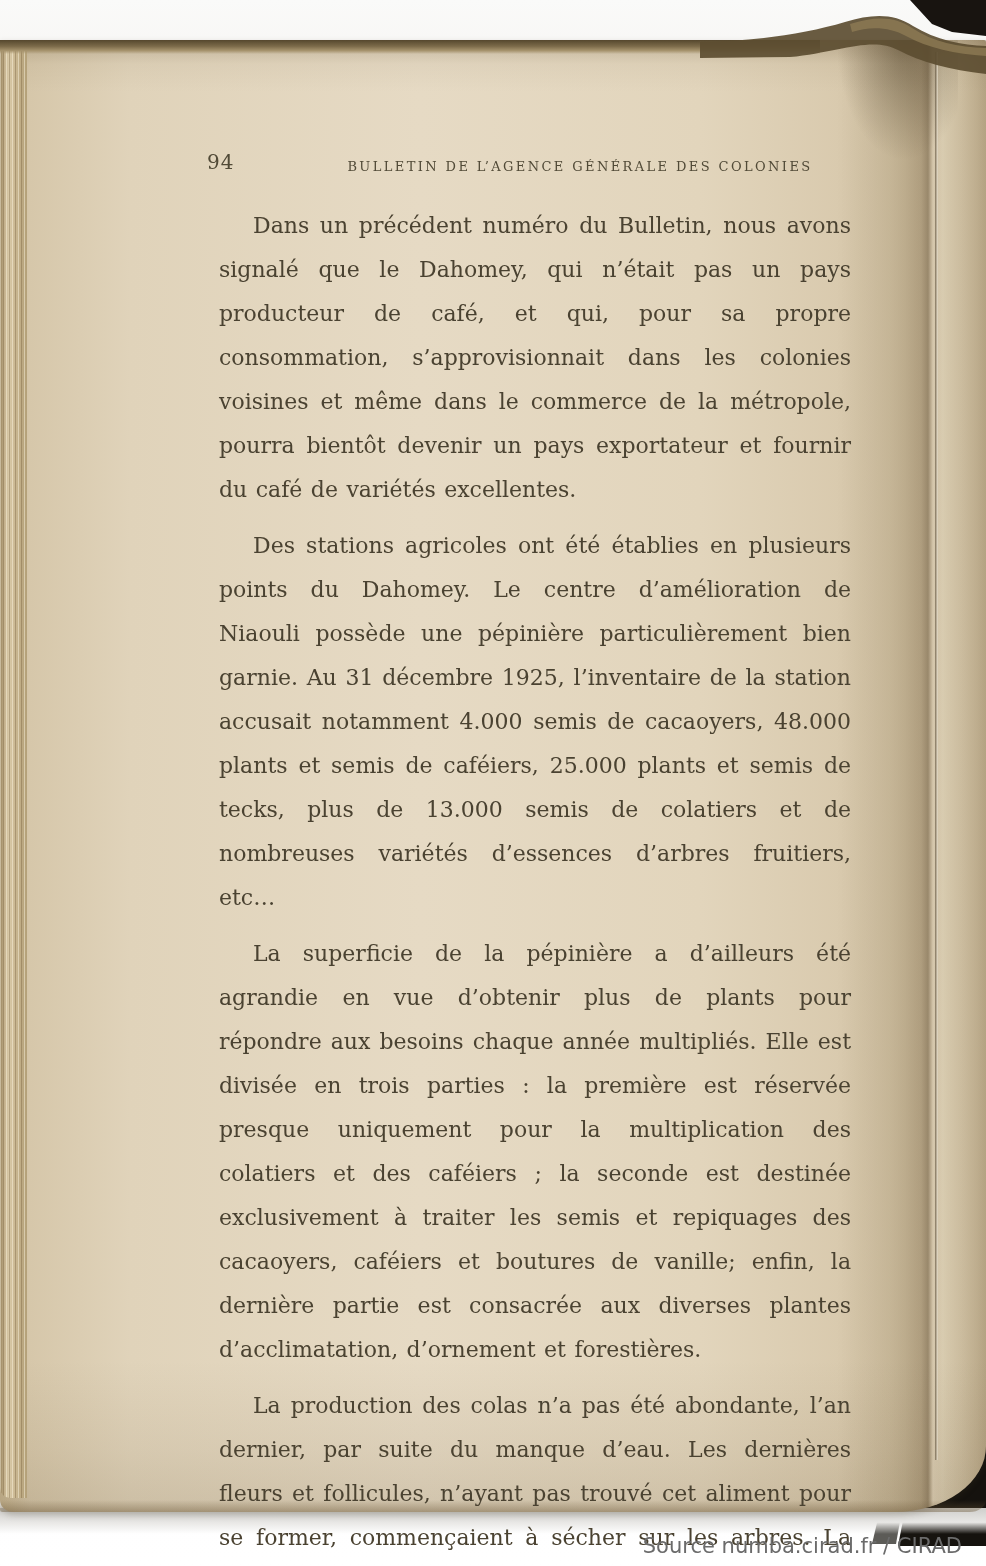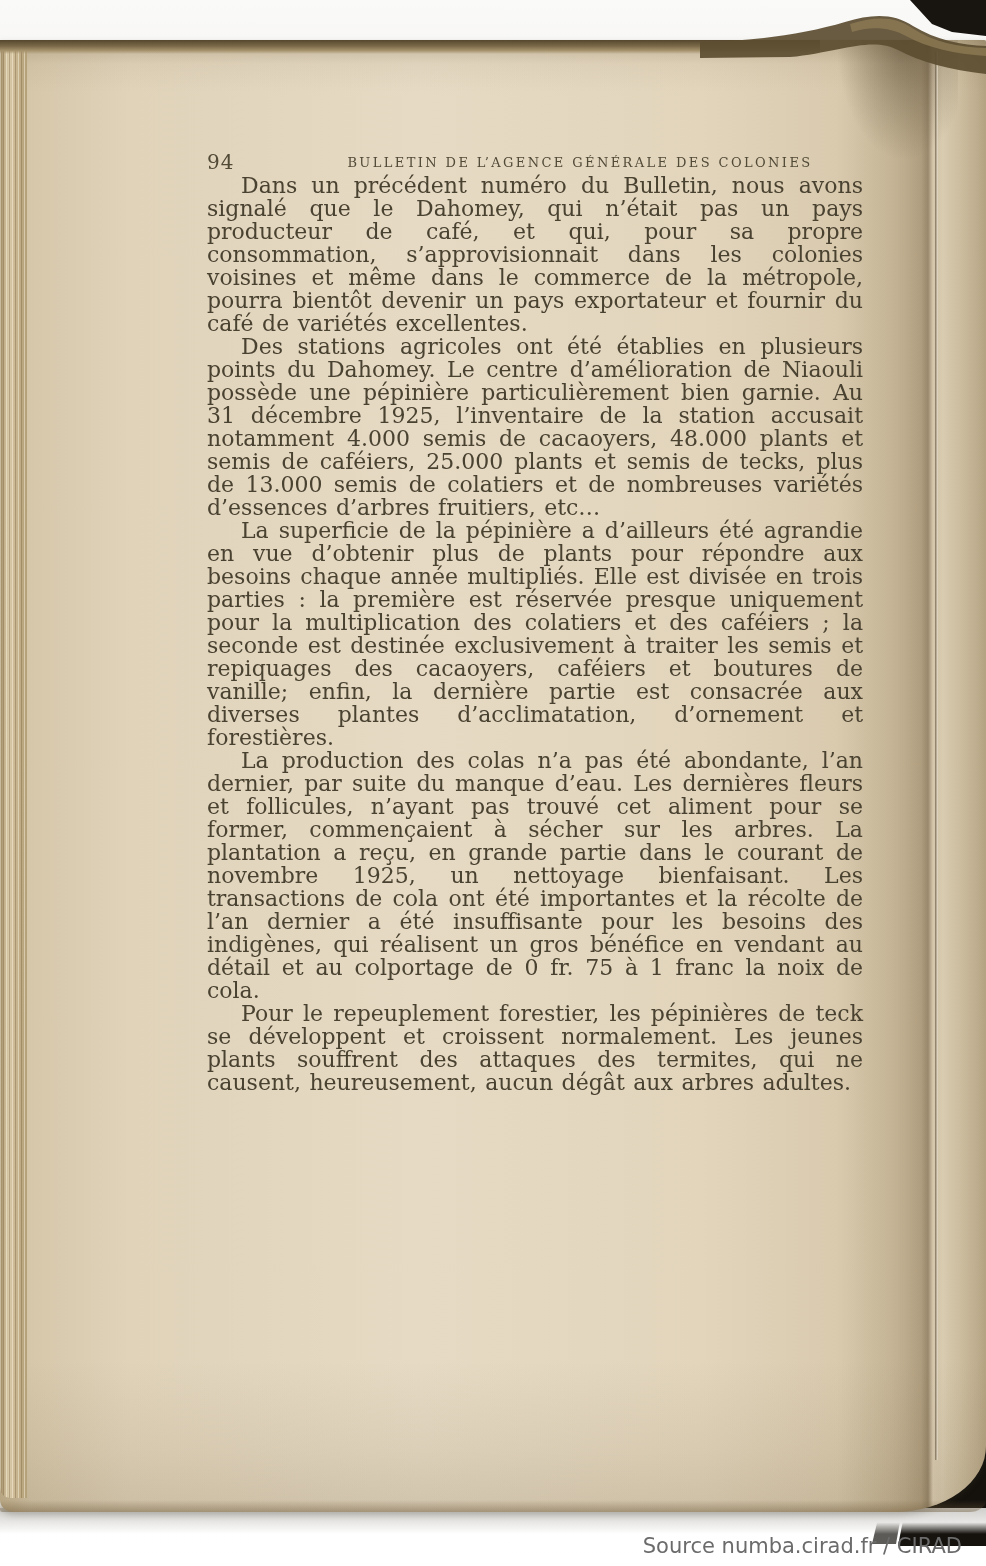--- a/index.html
+++ b/index.html
@@ -74,30 +74,31 @@
 
   
   .corner-svg{position:absolute;left:700px;top:0;width:286px;height:120px;pointer-events:none;}
 
   
   .page-content{
     position:absolute;left:207px;top:110px;width:656px;
     color:#48412f;
   }
   .running-head{
-    display:flex;align-items:center;
+    display:flex;align-items:flex-end;
     font-size:17px;letter-spacing:2.4px;
     color:#514a37;
+    margin-bottom:30px;
   }
   .page-number{width:90px;font-size:20px;letter-spacing:1px;}
   .head-title{flex:1;text-align:center;font-size:13px;}
   .body-text p{
-    margin:0;
+    margin:12px;
     font-size:22px;
-    line-height:23px;
+    line-height:44px;
     text-align:justify;
     text-align-last:left;
     text-indent:34px;
     word-spacing:1.5px;
     color:#4a4231;
   }
 
   
   .attribution{
     position:absolute;left:0;bottom:0;width:986px;height:40px;

